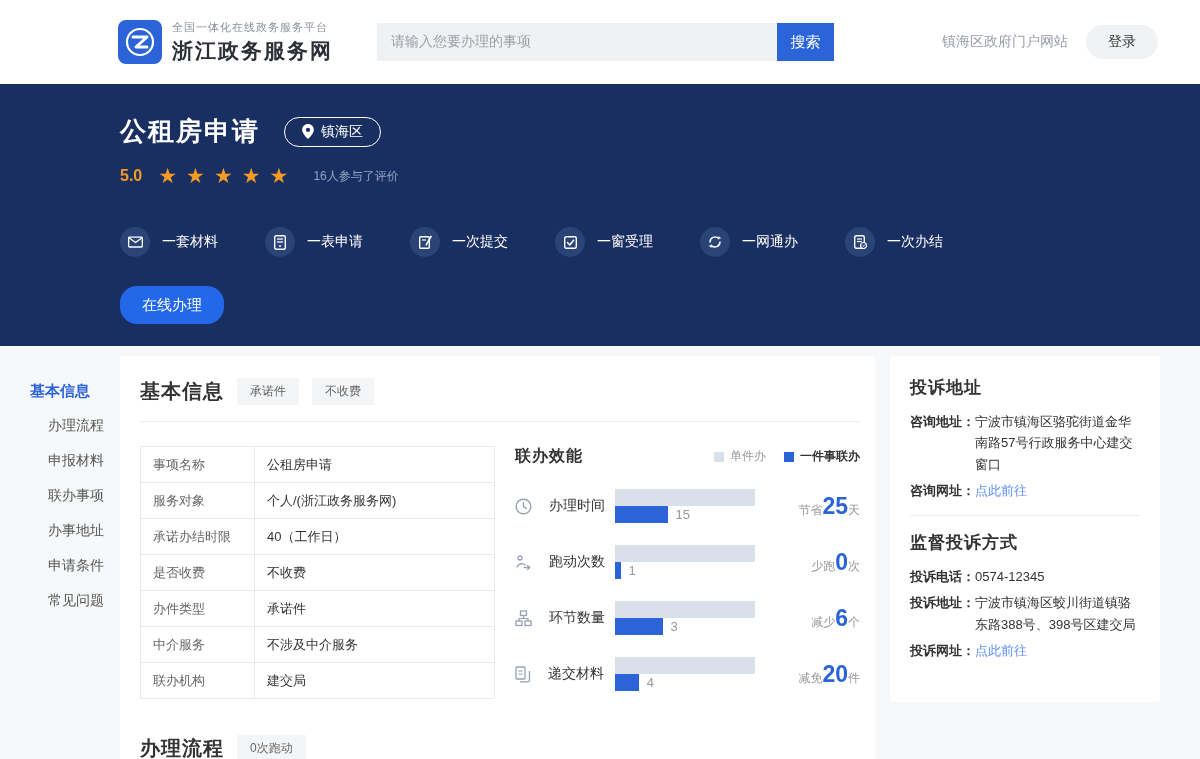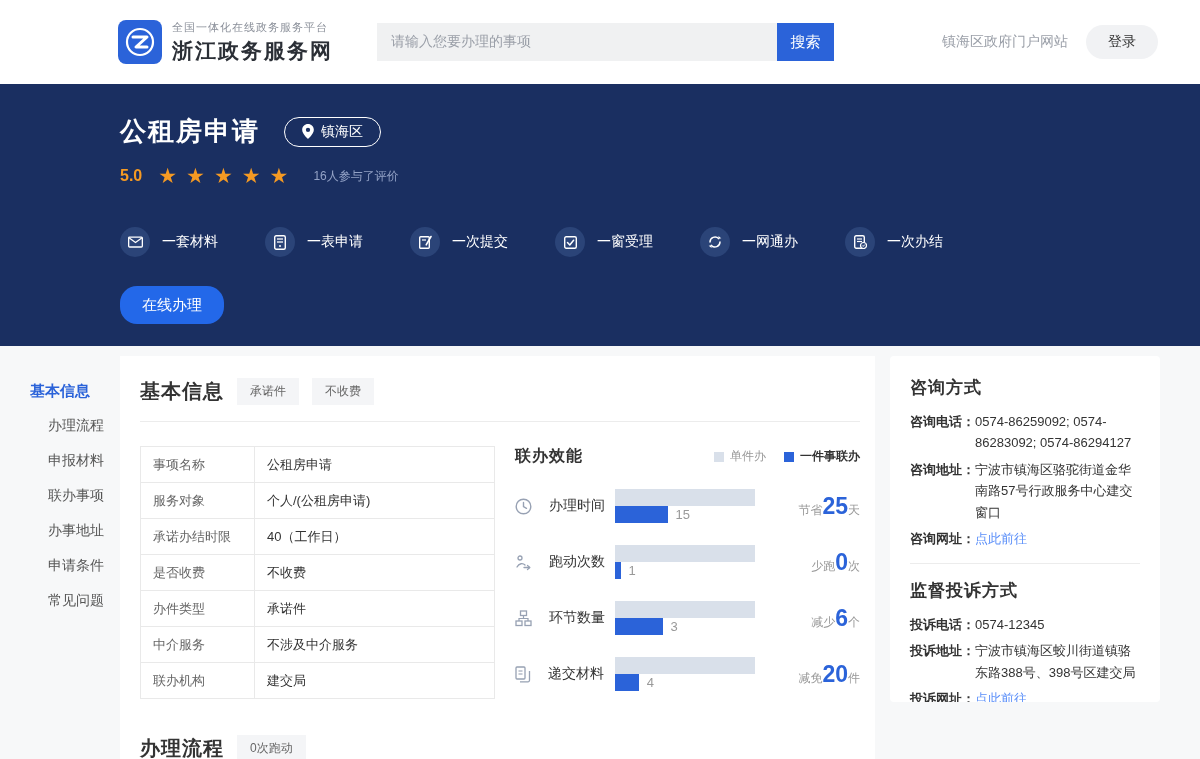--- a/index.html
+++ b/index.html
@@ -214,21 +214,21 @@
 
       <div class="cols">
         <table class="info-table">
           <tbody>
             <tr>
                 <td class="lbl">事项名称</td>
                 <td class="val">公租房申请</td>
               </tr>
             <tr>
                 <td class="lbl">服务对象</td>
-                <td class="val">个人/(公租房申请)</td>
+                <td class="val">个人/(浙江政务服务网)</td>
               </tr>
             <tr>
                 <td class="lbl">承诺办结时限</td>
                 <td class="val">40（工作日）</td>
               </tr>
             <tr>
                 <td class="lbl">是否收费</td>
                 <td class="val">不收费</td>
               </tr>
             <tr>
@@ -366,25 +366,21 @@
       </div>
 
       <div class="sec-head process-head">
         <h2>办理流程</h2>
         <span class="tag">0次跑动</span>
       </div>
 
     </div>
 
     <aside class="right-card">
-      <h3>咨询方式</h3>
-      <div class="info-row">
-        <span class="lab">咨询电话：</span>
-        <span class="value">0574-86259092; 0574-86283092; 0574-86294127</span>
-      </div>
+      <h3>投诉地址</h3>
       <div class="info-row">
         <span class="lab">咨询地址：</span>
         <span class="value">宁波市镇海区骆驼街道金华南路57号行政服务中心建交窗口</span>
       </div>
       <div class="info-row">
         <span class="lab">咨询网址：</span>
         <span class="value link">点此前往</span>
       </div>
 
       <div class="rc-divider"></div>

